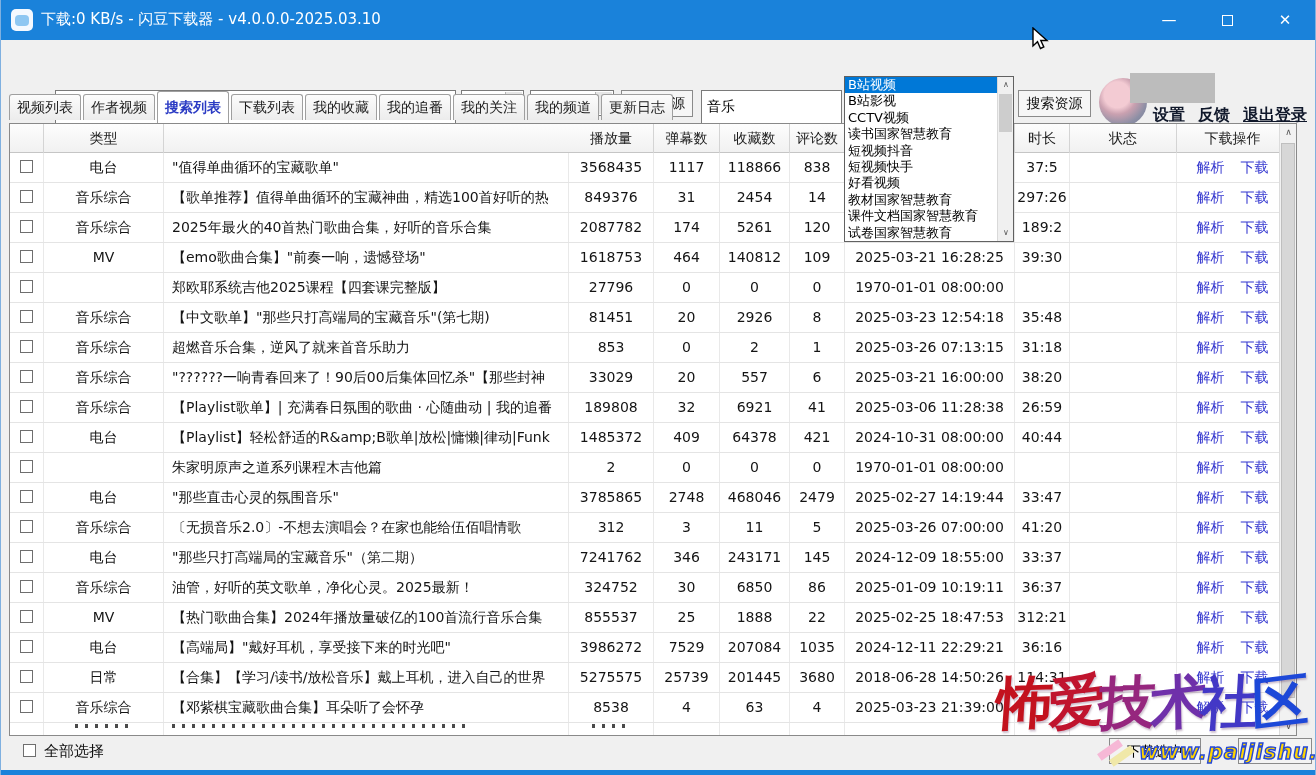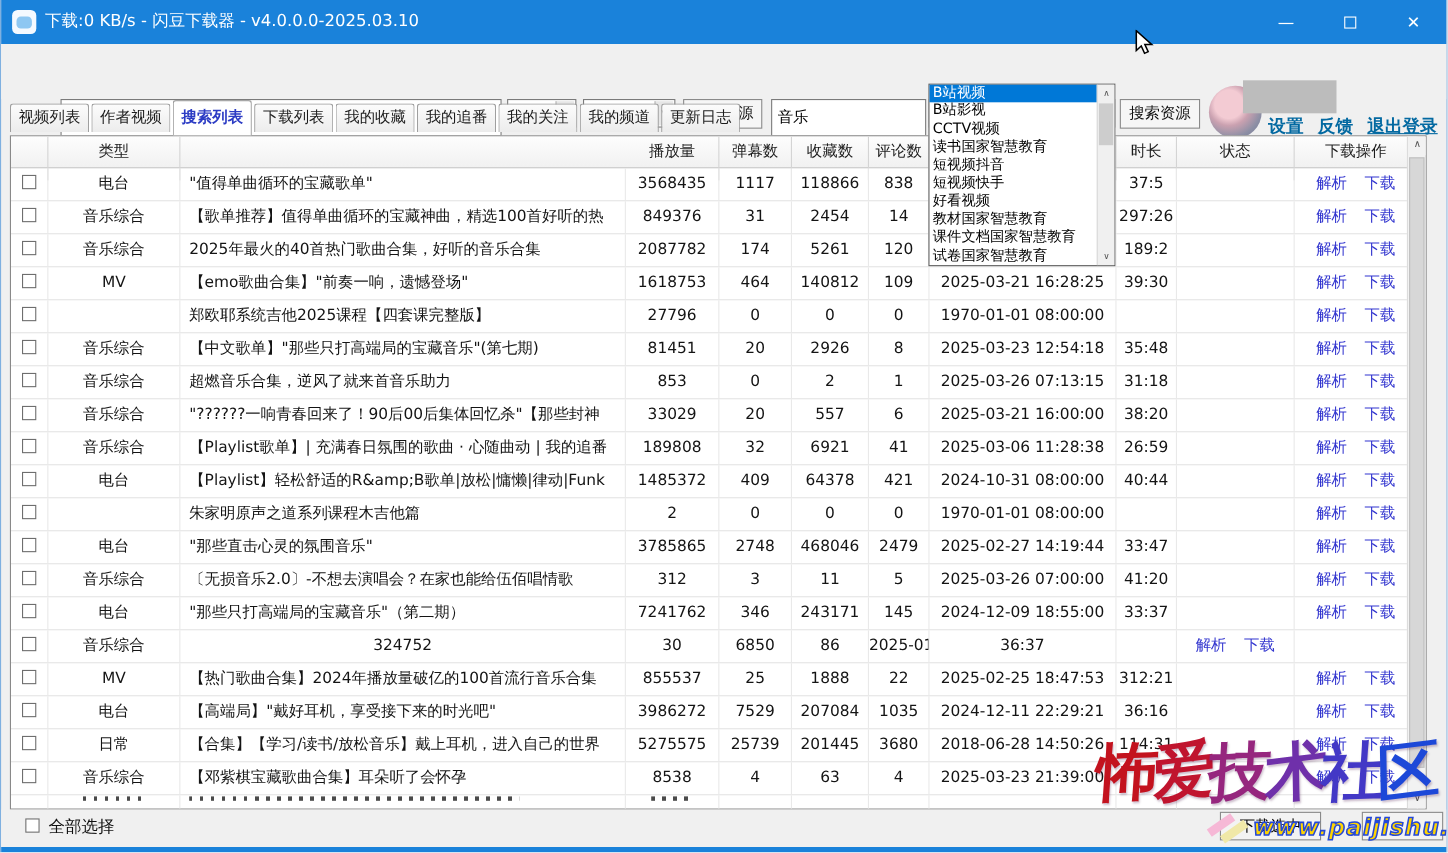--- a/index.html
+++ b/index.html
@@ -27,21 +27,21 @@
   .tb-select { position:absolute; top:50px; height:26px; border:1px solid #7a7a7a; background:#fff;
                font-size:14px; padding-left:6px; line-height:24px; }
   .tb-select .arr { position:absolute; right:1px; top:1px; bottom:1px; width:17px; background:#e6e6e6;
                     border-left:1px solid #b5b5b5; text-align:center; line-height:22px; font-size:9px; color:#333; }
   .tb-btn { position:absolute; top:50px; height:27px; border:1px solid #8a8a8a; background:#f6f6f6;
             font-size:14px; text-align:center; line-height:25px; color:#111; }
   .combo-sel { background:#0078d7; color:#fff; padding:1px 2px; }
   .avatar { position:absolute; left:1098px; top:38px; width:48px; height:48px; border-radius:50%;
             background:radial-gradient(circle at 38% 35%, #f3cbd3 0 30%, #caa1b0 45%, #8d8fa5 70%, #6f7490 100%); }
   .censor { position:absolute; left:1129px; top:33px; width:85px; height:30px; background:#bcbcbc; z-index:15; }
-  .acc-link { position:absolute; top:65px; font-size:16px; font-weight:bold; color:#0369a1; white-space:nowrap; }
+  .acc-link { position:absolute; top:65px; font-size:16px; font-weight:bold; color:#0f172a; white-space:nowrap; }
   .u { text-decoration:underline; }
 
   
   .tabbar { position:absolute; left:8px; top:90px; height:33px; display:flex; align-items:center; gap:2px; }
   .tab { height:26px; padding:0 7px; background:linear-gradient(#fcfcfc,#ececec); border:1px solid #9f9f9f;
          border-bottom:none; border-radius:3px 3px 0 0; font-size:14px; line-height:25px; color:#1c1c1c; }
   .tab.active { height:32px; background:#fff; color:#2b3bc4; font-weight:bold; line-height:30px; position:relative; z-index:3; }
 
   
   .table-area { position:absolute; left:8px; top:123px; width:1288px; height:613px; border:1px solid #898989;
@@ -344,20 +344,21 @@
           <div class="td c5">243171</div>
           <div class="td c6">145</div>
           <div class="td c7">2024-12-09 18:55:00</div>
           <div class="td c8">33:37</div>
           <div class="td c9"></div>
           <div class="td c10 ops"><span class="lnk">解析</span><span class="lnk">下载</span></div>
         </div>
         <div class="tr">
           <div class="td c0"><span class="cb"></span></div>
           <div class="td c1">音乐综合</div>
+          <div class="td c2">油管，好听的英文歌单，净化心灵。2025最新！</div>
           <div class="td c3">324752</div>
           <div class="td c4">30</div>
           <div class="td c5">6850</div>
           <div class="td c6">86</div>
           <div class="td c7">2025-01-09 10:19:11</div>
           <div class="td c8">36:37</div>
           <div class="td c9"></div>
           <div class="td c10 ops"><span class="lnk">解析</span><span class="lnk">下载</span></div>
         </div>
         <div class="tr">

